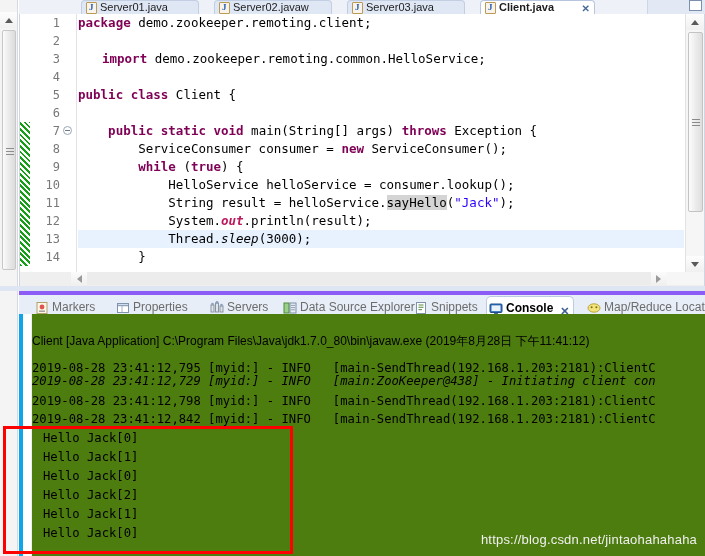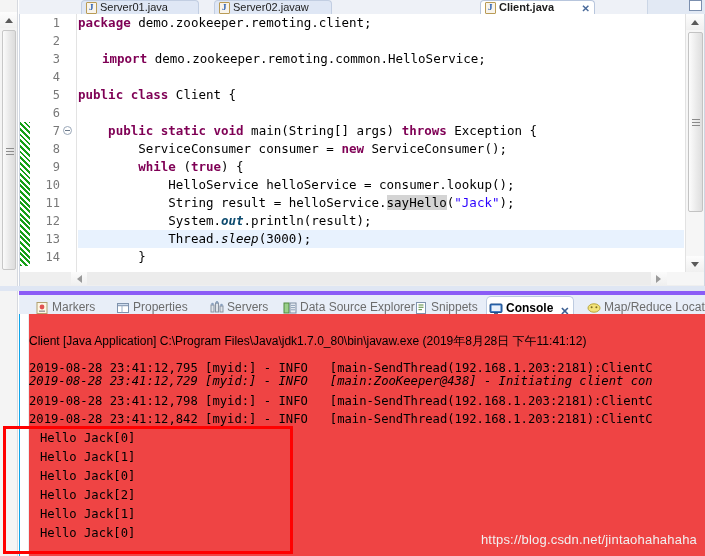--- a/index.html
+++ b/index.html
@@ -139,21 +139,21 @@
     position: absolute; left: 0; right: 0; height: 18px;
     font-family: "DejaVu Sans Mono", monospace;
     font-size: 12.5px;
     line-height: 18px;
     white-space: pre;
     color: #000000;
   }
   .cline.hl { background: #e8f2fe; }
   .kw  { color: #7f0055; font-weight: bold; }
   .str { color: #2a00ff; }
-  .fld { color: #0c4a6e; font-style: italic; font-weight: bold; }
+  .fld { color: #be185d; font-style: italic; font-weight: bold; }
   .mth { background: #d4d4d4; }
   .mthi { font-style: italic; }
 
   
   .v-scroll {
     position: absolute; right: 0; top: 0; width: 19px; height: 100%;
     background: #f6f6f6; border-left: 1px solid #e2e2e2;
   }
   .v-scroll .vup, .v-scroll .vdn {
     position: absolute; left: 0; width: 18px; height: 16px;
@@ -247,22 +247,22 @@
   }
   .view-left-scroll {
     position: absolute; left: 0; top: 291px; width: 18px; height: 265px;
     background: #f4f4f4; border-right: 1px solid #d6d9df;
   }
 
   
   .console {
     position: absolute; left: 19px; top: 314px;
     width: 686px; height: 242px;
-    background: #ef4444;
-    border-left: 1px solid #0ea5e9;
+    background: #4d7c0f;
+    border-left: 4px solid #0ea5e9;
   }
   .console-head {
     position: absolute; left: 9px; top: 19px;
     font-size: 12px; color: #000;
     white-space: nowrap;
     font-family: "Liberation Sans", sans-serif;
   }
   .logline {
     position: absolute; left: 9px;
     font-family: "DejaVu Sans Mono", monospace;
@@ -308,20 +308,24 @@
   </div>
 
   <div class="tabbar">
     <div class="tab" style="left:62px;width:118px;">
       <span class="jicon"></span>
       <span>Server01.java</span>
     </div>
     <div class="tab" style="left:195px;width:118px;">
       <span class="jicon"></span>
       <span>Server02.javaw</span>
+    </div>
+    <div class="tab" style="left:328px;width:118px;">
+      <span class="jicon"></span>
+      <span>Server03.java</span>
     </div>
     <div class="tab active" style="left:461px;width:115px;">
       <span class="jicon"></span>
       <span>Client.java</span>
       <span class="closex">✕</span>
     </div>
     <div class="tab-far-right">
       <div class="max-btn"></div>
     </div>
   </div>

